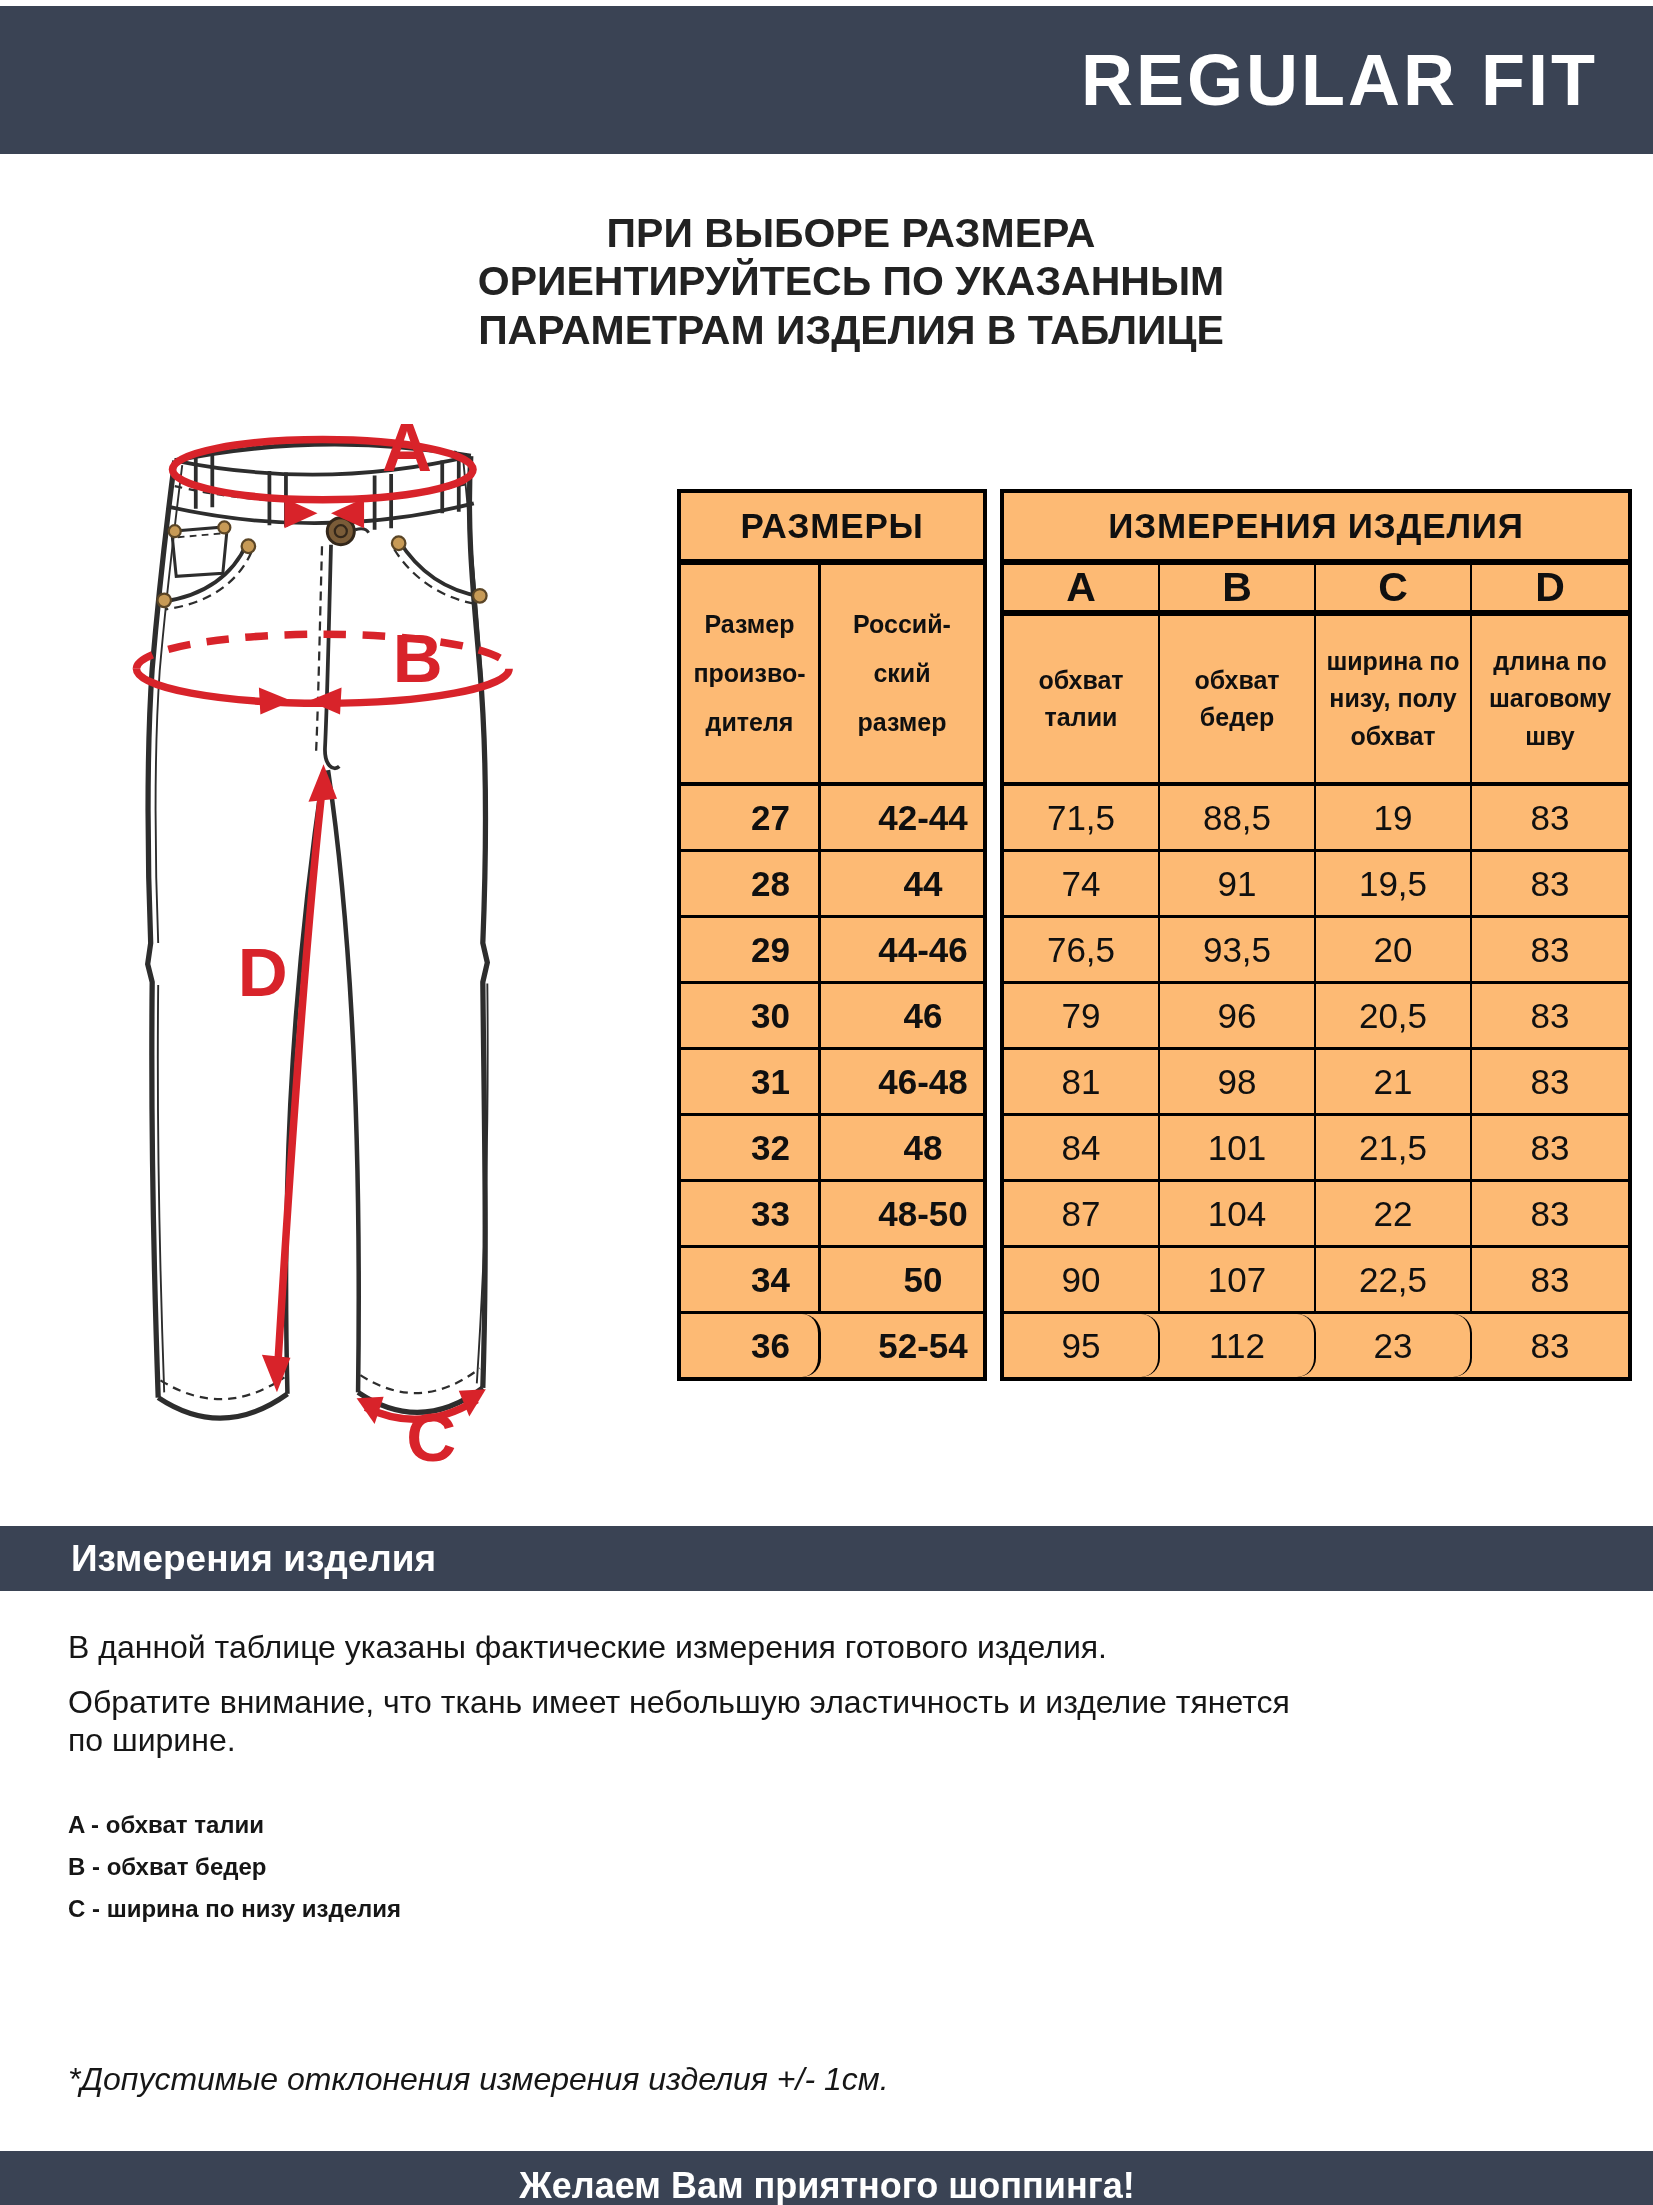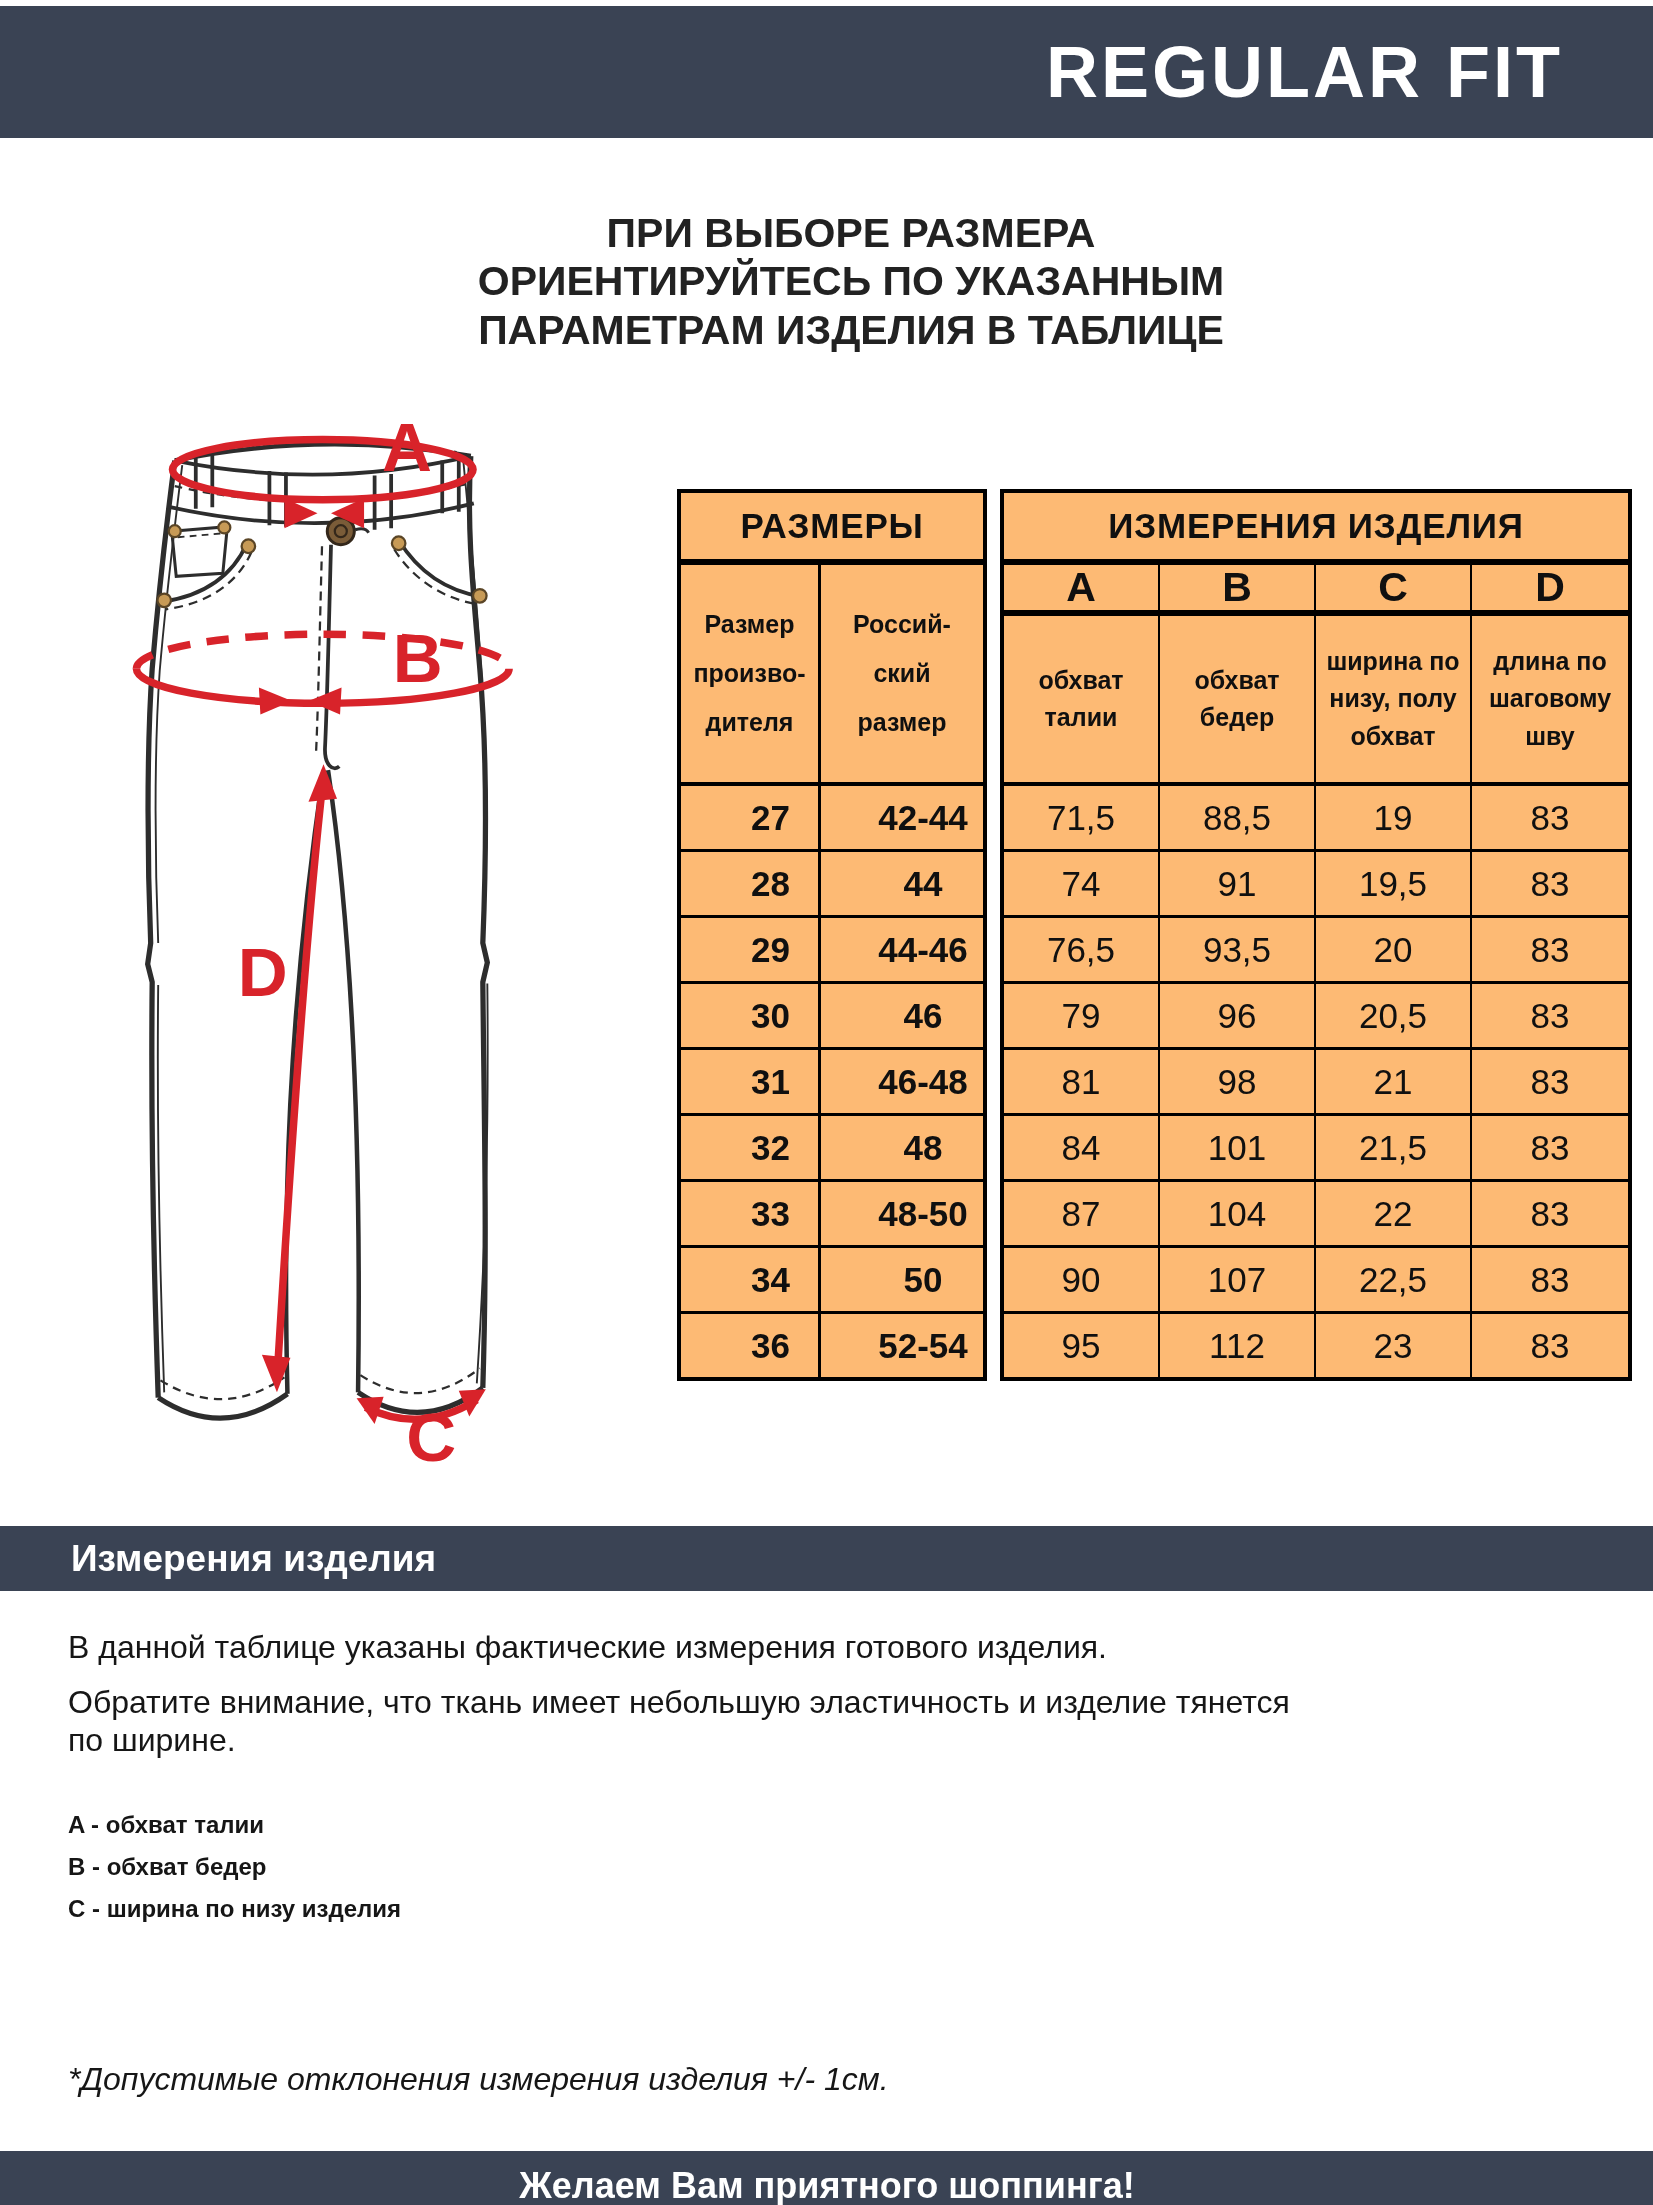--- a/index.html
+++ b/index.html
@@ -11,23 +11,23 @@
   html,body{margin:0;padding:0;}
   body{
     width:1654px;height:2205px;position:relative;background:#ffffff;
     font-family:"Liberation Sans", sans-serif;color:var(--ink);
     overflow:hidden;
   }
   .pre{white-space:pre-line;}
 
   
   .top-bar{
-    position:absolute;top:6px;left:0;width:1654px;height:132px;
+    position:absolute;top:6px;left:0;width:1654px;height:148px;
     background:var(--dark);display:flex;align-items:center;justify-content:flex-end;
-    box-sizing:border-box;padding-right:91px;
+    box-sizing:border-box;padding-right:56px;
   }
   .top-bar .title{
     color:#ffffff;font-weight:700;font-size:72px;letter-spacing:3px;line-height:1;
   }
 
   
   .intro{
     position:absolute;top:209px;left:0;width:1654px;text-align:center;
     font-weight:700;font-size:41px;line-height:1.18;color:#222222;padding-left:24px;
   }
@@ -51,21 +51,21 @@
     box-sizing:border-box;color:#101010;
   }
   .span2{grid-column:1/3;}
   .span4{grid-column:1/5;}
   .t-title{font-weight:700;font-size:35px;border-bottom:6px solid var(--line);letter-spacing:0.8px;}
   .letter{font-weight:700;font-size:41px;border-bottom:6px solid var(--line);}
   .head{font-weight:700;font-size:25px;line-height:1.5;border-bottom:4.5px solid var(--line);}
   .head.tall{line-height:1.95;}
   .data{font-size:35px;border-bottom:3px solid var(--line);}
   .sizes-table .data{font-weight:700;padding-left:42px;}
-  .last{border-bottom:none !important;}
+  .last{border-bottom:none !important;border-radius:19px;}
   .c1{border-right:3px solid var(--line);}
   .m1,.m2,.m3{border-right:2.3px solid var(--line);}
 
   
   .section-bar{
     position:absolute;top:1526px;left:0;width:1654px;height:65px;background:var(--dark);
     display:flex;align-items:center;box-sizing:border-box;padding-left:71px;
   }
   .section-bar .label{color:#ffffff;font-weight:700;font-size:37px;}
   .bodytext{position:absolute;top:1628px;left:68px;width:1533px;font-size:32px;line-height:1.2;color:#161616;}

